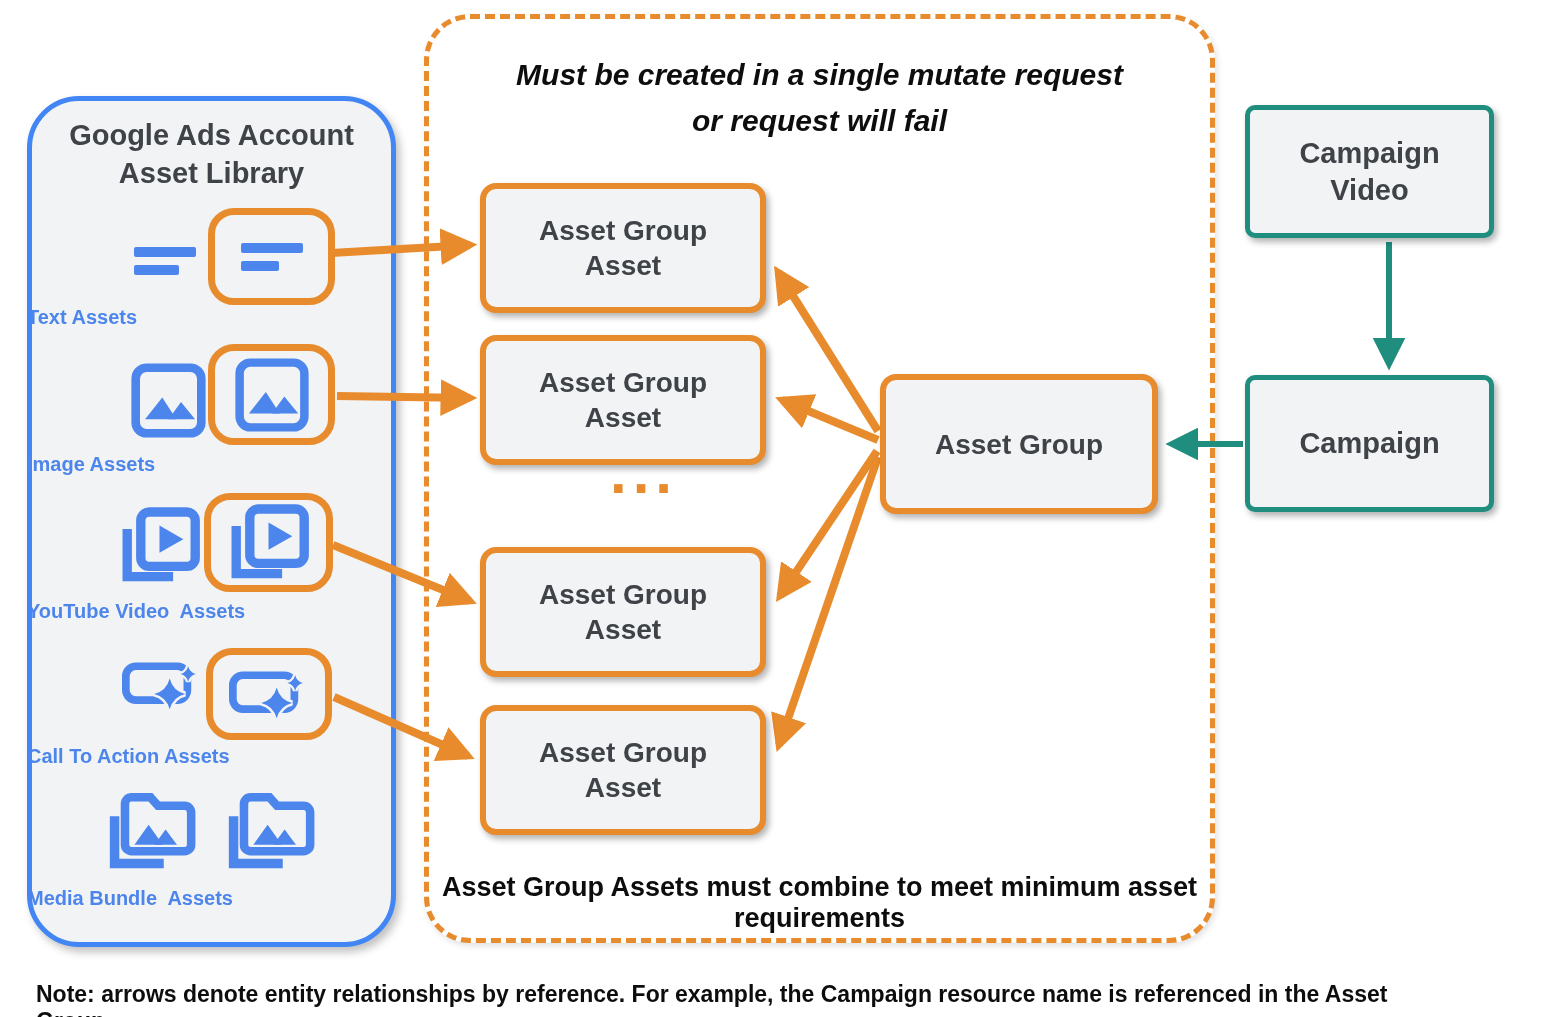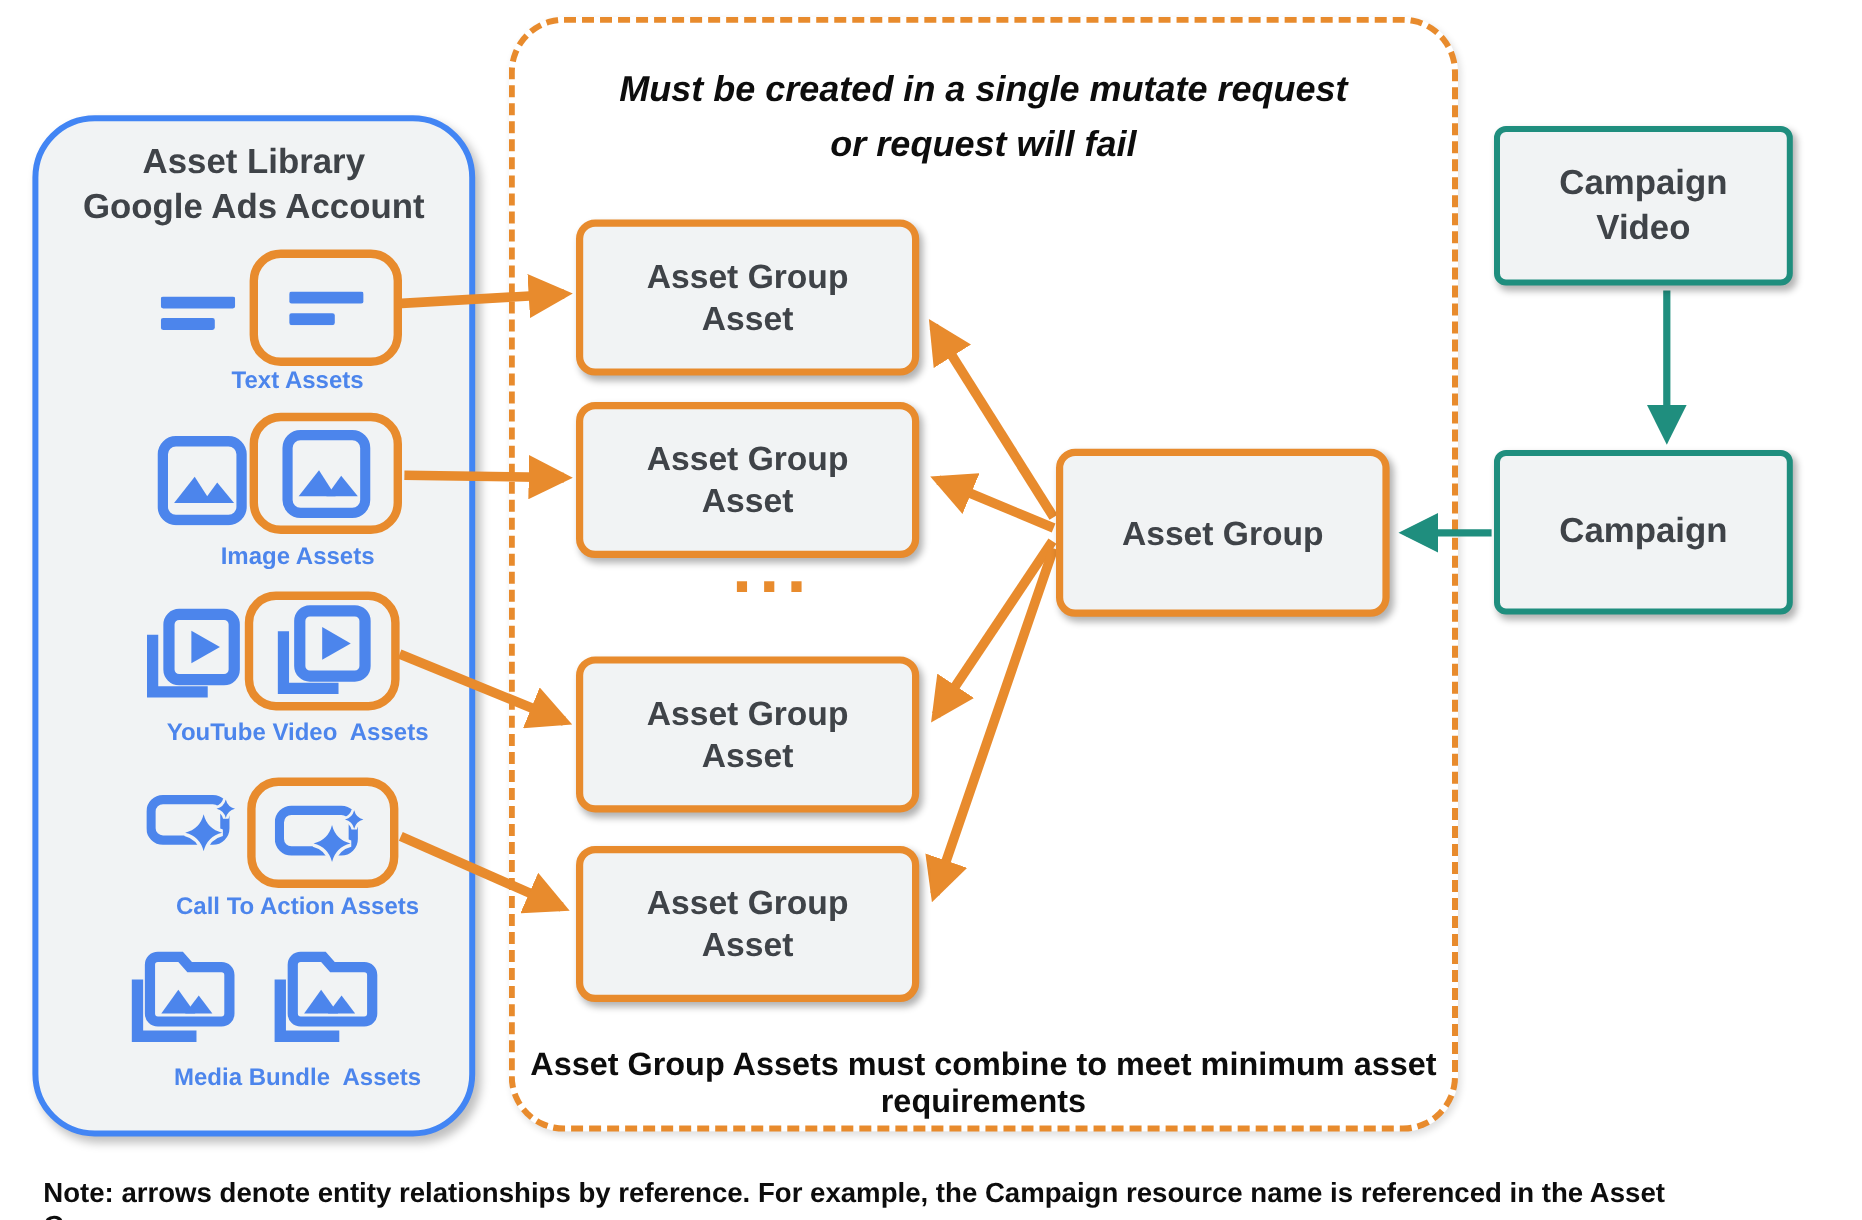--- a/index.html
+++ b/index.html
@@ -11,21 +11,21 @@
           font-family:"Liberation Sans",sans-serif;overflow:hidden;}
   .abs{position:absolute;}
   .z1{z-index:1}.z2{z-index:2}.z3{z-index:3}
 
   
   .panel-lib{left:27px;top:96px;width:369px;height:851px;box-sizing:border-box;
     background:var(--panel);border:5px solid var(--blue_border);border-radius:52px;
     box-shadow:4px 5px 8px rgba(0,0,0,.25);}
   .lib-title{left:27px;top:116px;width:369px;text-align:center;font-size:29px;
     font-weight:700;color:var(--ink);line-height:38px;}
-  .lib-label{left:37px;width:422px;text-align:center;font-weight:700;font-size:20px;
+  .lib-label{left:27px;width:422px;text-align:left;font-weight:700;font-size:20px;
     color:var(--blue);white-space:pre;}
   .frame{box-sizing:border-box;border:7px solid var(--orange);border-radius:26px;
     display:flex;align-items:center;justify-content:center;}
   .icon svg{display:block}
 
   
   .panel-mutate{left:424px;top:14px;width:791px;height:929px;box-sizing:border-box;
     background:#fff;border:5px dashed var(--orange);border-radius:46px;
     box-shadow:2px 3px 6px rgba(0,0,0,.12);}
   .mutate-title{left:424px;top:52px;width:791px;text-align:center;font-style:italic;
@@ -78,22 +78,22 @@
     <line class="oline" x1="334" y1="697" x2="468" y2="756"></line>
     <line class="oline" x1="878" y1="431" x2="778" y2="272"></line>
     <line class="oline" x1="878" y1="440" x2="782" y2="400"></line>
     <line class="oline" x1="877" y1="451" x2="780" y2="596"></line>
     <line class="oline" x1="878" y1="457" x2="779" y2="745"></line>
     <line class="tline" x1="1389" y1="242" x2="1389" y2="364"></line>
     <line class="tline" x1="1243" y1="444" x2="1172" y2="444"></line>
   </svg>
 
   <div class="abs z3 lib-title">
+    <div>Google Ads Account</div>
     <div>Asset Library</div>
-    <div>Google Ads Account</div>
   </div>
 
   <div class="abs z3 icon" style="left:134px;top:247px">
     <svg viewBox="0 0 62 28" width="62" height="28" fill="var(--blue)">
       <rect x="0" y="0" width="62" height="10" rx="2"></rect>
         <rect x="0" y="18" width="45" height="10" rx="2"></rect>
     </svg>
   </div>
   <div class="abs z3 frame" style="left:208px;top:208px;width:127px;height:97px">
     <span class="icon">

